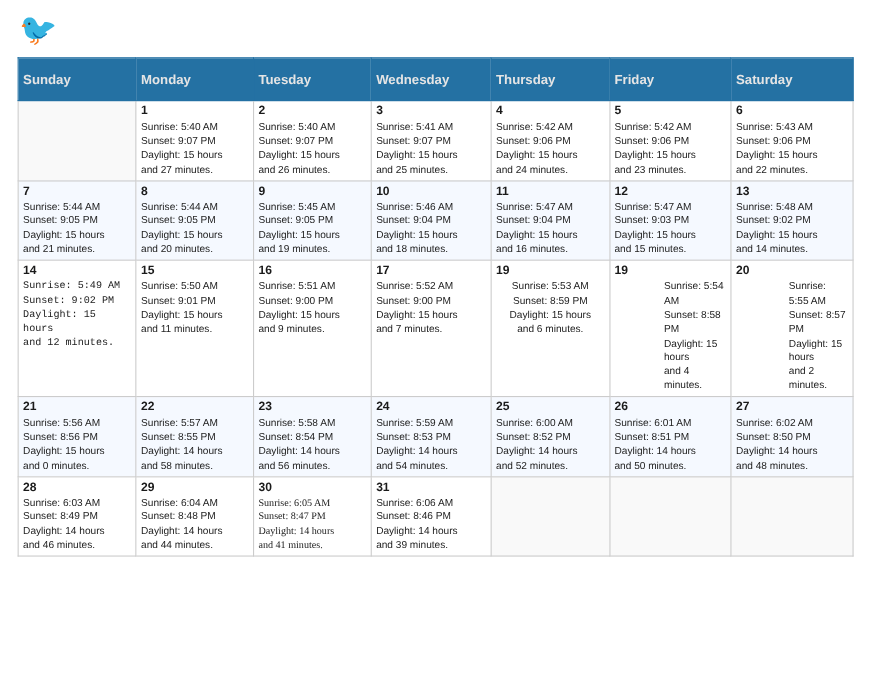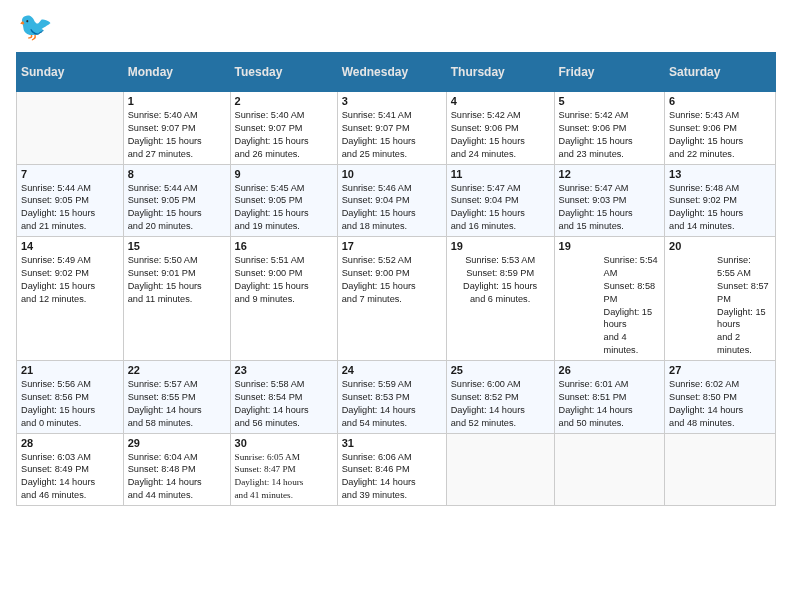--- a/index.html
+++ b/index.html
@@ -226,21 +226,21 @@
             <span class="day-num">13</span>
             <div class="day-info" style="white-space: pre-line;">Sunrise: 5:48 AM
 Sunset: 9:02 PM
 Daylight: 15 hours
 and 14 minutes.</div>
           </td>
         </tr>
         <tr>
           <td>
             <span class="day-num">14</span>
-            <div class="day-info" style="white-space: pre-line;">Sunrise: 5:49 AM
+            <div class="day-info" style="white-space: pre-line; font-family: Liberation Mono, monospace;">Sunrise: 5:49 AM
 Sunset: 9:02 PM
 Daylight: 15 hours
 and 12 minutes.</div>
           </td>
           <td>
             <span class="day-num">15</span>
             <div class="day-info" style="white-space: pre-line;">Sunrise: 5:50 AM
 Sunset: 9:01 PM
 Daylight: 15 hours
 and 11 minutes.</div>

